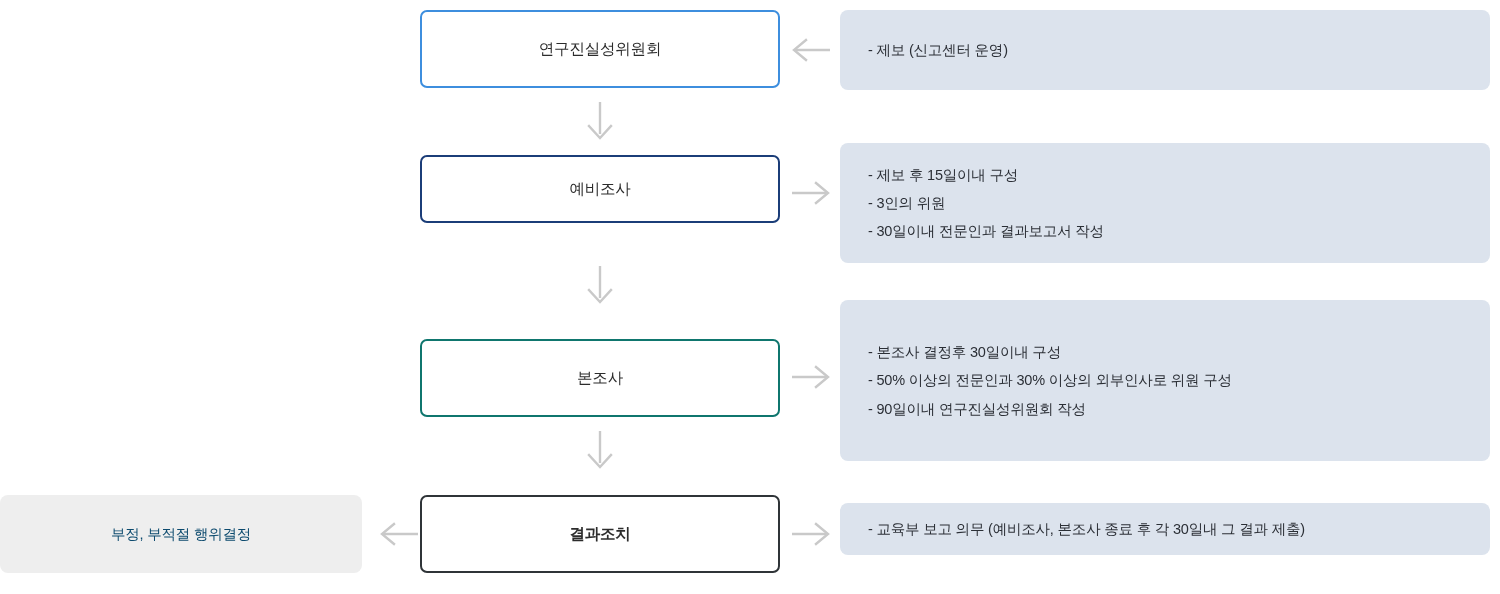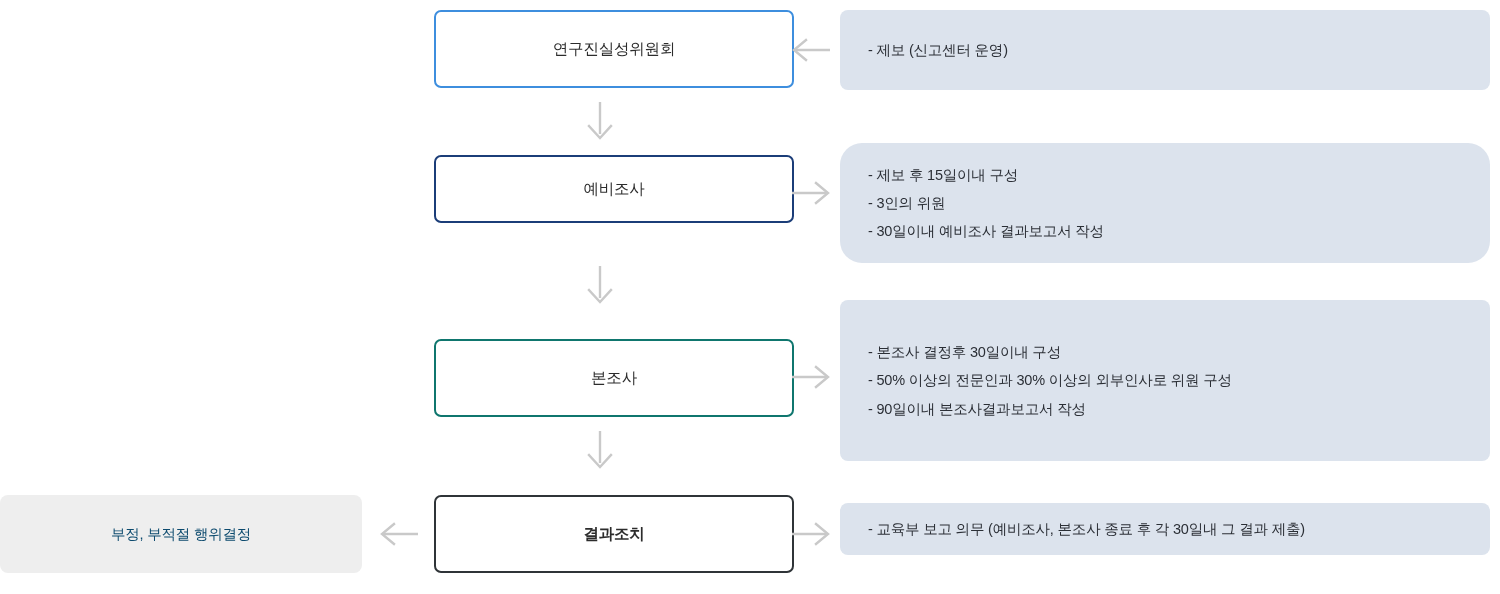--- a/index.html
+++ b/index.html
@@ -27,21 +27,20 @@
   .proc-box {
     position: absolute;
     left: 420px;
     width: 360px;
     background: #ffffff;
     border-radius: 7px;
     display: flex;
     align-items: center;
     justify-content: center;
     text-align: center;
-    margin-left: 14px;
   }
   .proc-label {
     font-size: 15.5px;
     color: #2c2c2c;
     letter-spacing: -0.2px;
     line-height: 1.3;
     white-space: nowrap;
   }
 
   .proc-box.b1 { top: 10px;  height: 78px;  border: 2px solid #3d8ede; }
@@ -55,21 +54,21 @@
     left: 840px;
     width: 650px;
     background: #dce3ed;
     border-radius: 8px;
     display: flex;
     flex-direction: column;
     justify-content: center;
     padding: 26px 28px;
   }
   .info-panel.p1 { top: 10px;  height: 80px; }
-  .info-panel.p2 { top: 143px; height: 120px; border-radius: 22px; }
+  .info-panel.p2 { top: 143px; height: 120px; }
   .info-panel.p3 { top: 300px; height: 161px; }
   .info-panel.p4 { top: 503px; height: 50px; }
 
   .info-line {
     font-size: 14.5px;
     color: #2b2f36;
     line-height: 1.95;
     letter-spacing: -0.2px;
     white-space: nowrap;
   }
@@ -133,27 +132,27 @@
     <span class="proc-label">결과조치</span>
   </div>
 
   <div class="info-panel p1">
     <div class="info-line">- 제보 (신고센터 운영)</div>
   </div>
 
   <div class="info-panel p2">
     <div class="info-line">- 제보 후 15일이내 구성</div>
     <div class="info-line">- 3인의 위원</div>
-    <div class="info-line">- 30일이내 예비조사 결과보고서 작성</div>
+    <div class="info-line">- 30일이내 전문인과 결과보고서 작성</div>
   </div>
 
   <div class="info-panel p3">
     <div class="info-line">- 본조사 결정후 30일이내 구성</div>
     <div class="info-line">- 50% 이상의 전문인과 30% 이상의 외부인사로 위원 구성</div>
-    <div class="info-line">- 90일이내 본조사결과보고서 작성</div>
+    <div class="info-line">- 90일이내 연구진실성위원회 작성</div>
   </div>
 
   <div class="info-panel p4">
     <div class="info-line">- 교육부 보고 의무 (예비조사, 본조사 종료 후 각 30일내 그 결과 제출)</div>
   </div>
 
   <div class="outcome-box">
     <span class="outcome-label">부정, 부적절 행위결정</span>
   </div>
 

